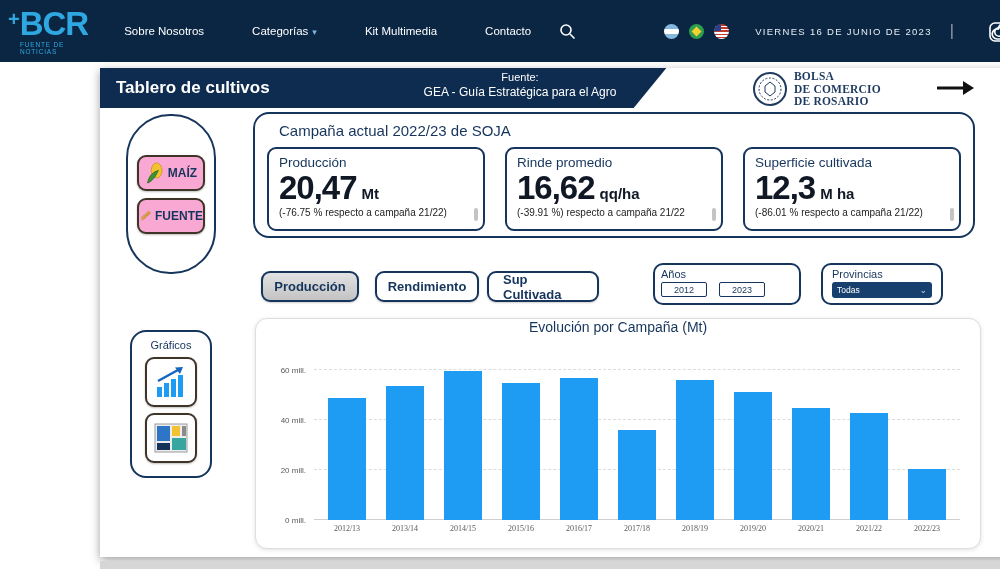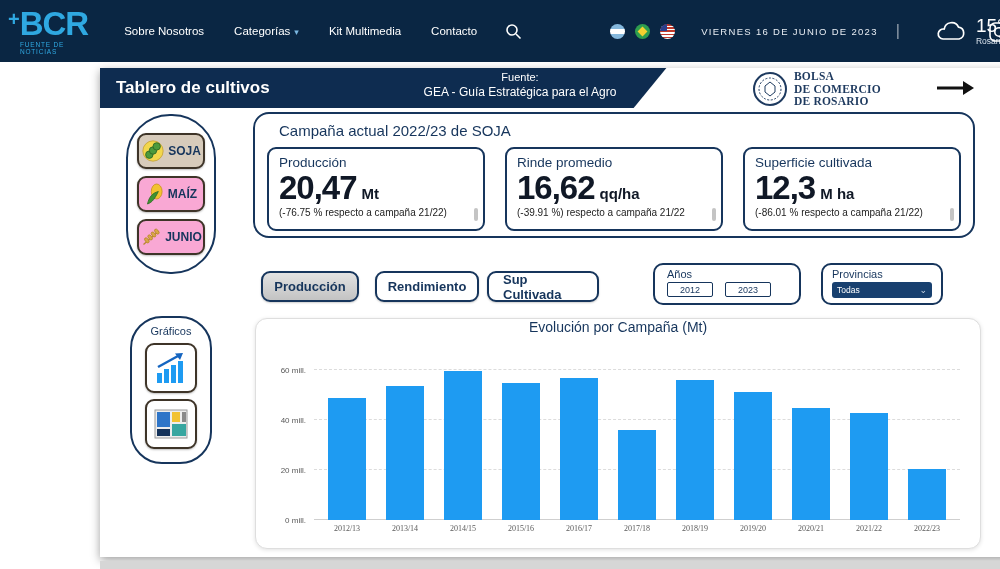--- a/index.html
+++ b/index.html
@@ -7,21 +7,21 @@
               font-family:"Liberation Sans", sans-serif; position:relative; }
 
   
   .navbar { position:absolute; left:0; top:0; width:1000px; height:62px;
             background:#0A2643; display:flex; align-items:center; color:#fff; }
   .logo { margin-left:8px; display:flex; flex-direction:column; line-height:1; width:120px; }
   .logo-row { display:flex; align-items:flex-start; }
   .logo-plus { color:#2FA8E1; font-weight:900; font-size:20px; margin-top:2px; }
   .logo-text { color:#2FA8E1; font-weight:800; font-size:33px; letter-spacing:-1px; }
   .logo-tag  { color:#2FA8E1; font-size:6.5px; letter-spacing:.8px; margin-top:2px; margin-left:12px; }
-  .nav-links { display:flex; gap:30px; margin-left:36px; align-items:center; }
+  .nav-links { display:flex; gap:48px; margin-left:36px; align-items:center; }
   .nav-link { font-size:11.5px; color:#fff; cursor:pointer; white-space:nowrap; }
   .caret { color:#7AB7E0; font-size:9px; margin-left:4px; }
   .search-btn { margin-left:28px; cursor:pointer; display:flex; }
   .flags { display:flex; gap:10px; margin-left:88px; align-items:center; }
   .flag { width:15px; height:15px; border-radius:50%; position:relative; overflow:hidden; cursor:pointer; }
   .flag-ar { background:linear-gradient(180deg,#85B8DD 0 33%,#fff 33% 66%,#85B8DD 66% 100%); }
   .flag-br { background:#2E9E4F; }
   .flag-br::before { content:""; position:absolute; inset:4px; background:#F5D130; transform:rotate(45deg); }
   .flag-us { background:repeating-linear-gradient(180deg,#C0392B 0 1.6px,#fff 1.6px 3.2px); }
   .flag-us::before { content:""; position:absolute; left:0; top:0; width:7px; height:7px; background:#2B3F8C; }
@@ -55,22 +55,22 @@
   .crops-box { position:absolute; left:26px; top:46px; width:90px; height:160px;
                border:2px solid #16355C; border-radius:44px; background:#fff;
                display:flex; flex-direction:column; align-items:center; justify-content:center; gap:7px; }
   .crop-btn { width:68px; height:36px; border:2px solid #3E3428; border-radius:9px; background:#f9a8d4;
               display:flex; align-items:center; justify-content:center; gap:3px; cursor:pointer;
               box-shadow:0 1px 2px rgba(0,0,0,.25); }
   .crop-btn.selected { background:#D7CBBB; }
   .crop-label { font-size:12px; font-weight:700; color:#16355C; }
 
   
-  .graficos-box { position:absolute; left:30px; top:248px; width:82px; height:148px;
-                  border:2px solid #16355C; border-radius:32px; background:#fff;
+  .graficos-box { position:absolute; left:30px; top:262px; width:82px; height:148px;
+                  border:2px solid #16355C; border-radius:16px; background:#fff;
                   display:flex; flex-direction:column; align-items:center; padding-top:7px; gap:6px; }
   .graficos-label { font-size:11px; color:#16355C; }
   .graf-btn { width:52px; height:50px; border:2px solid #3E3428; border-radius:9px; background:#fff;
               display:flex; align-items:center; justify-content:center; cursor:pointer;
               box-shadow:0 1px 2px rgba(0,0,0,.25); }
 
   
   .summary { position:absolute; left:153px; top:44px; width:722px; height:126px;
              border:2px solid #16355C; border-radius:16px; padding:8px 12px; }
   .summary-title { color:#16355C; font-size:15px; margin-left:12px; }
@@ -90,21 +90,21 @@
   .filter-row { position:absolute; left:153px; top:195px; width:722px; height:46px; }
   .tab-btn { position:absolute; top:8px; height:31px; border:2px solid #16355C; border-radius:9px;
              background:#fff; color:#16355C; font-weight:700; font-size:13px;
              display:flex; align-items:center; justify-content:center; cursor:pointer; padding:0 14px;
              box-shadow:0 1px 2px rgba(0,0,0,.2); }
   .tab-btn.selected { background:linear-gradient(#E2E2E2,#C3C3C3); }
   .tab-prod { left:8px; width:98px; }
   .tab-rend { left:122px; width:104px; }
   .tab-sup  { left:234px; width:112px; }
   .years-box { position:absolute; left:400px; top:0; width:148px; height:42px;
-               border:2px solid #16355C; border-radius:10px; padding:3px 12px; }
+               border:2px solid #16355C; border-radius:10px; padding:3px 6px; }
   .group-label { color:#16355C; font-size:11px; }
   .years-inputs { display:flex; gap:12px; margin-top:2px; }
   .year-input { width:46px; height:15px; border:1px solid #16355C; border-radius:2px;
                 font-size:9px; color:#16355C; text-align:center; font-family:"Liberation Sans",sans-serif; }
   .prov-box { position:absolute; left:568px; top:0; width:122px; height:42px;
               border:2px solid #16355C; border-radius:10px; padding:3px 9px; }
   .prov-select { margin-top:2px; width:100px; height:16px; background:#18406F; border-radius:3px;
                  display:flex; align-items:center; justify-content:space-between;
                  padding:0 5px; cursor:pointer; }
   .prov-value { color:#fff; font-size:8.5px; }
@@ -198,49 +198,38 @@
     </div>
     <span class="header-arrow">
       <svg width="38" height="16" viewBox="0 0 38 16">
           <line x1="0" y1="8" x2="28" y2="8" stroke="#111" stroke-width="3"></line>
           <path d="M26 1 L37 8 L26 15 Z" fill="#111"></path>
         </svg>
     </span>
   </div>
 
   <div class="crops-box">
-    <div class="crop-btn selected">
-      <svg width="24" height="24" viewBox="0 0 26 26">
-        <circle cx="13" cy="13" r="11" fill="#F2D74B" stroke="#C9A63A"></circle>
-        <g fill="#4C9A3C" stroke="#2F6B25" stroke-width="1">
-          <circle cx="9" cy="17" r="4"></circle>
-            <circle cx="13" cy="12.5" r="4"></circle>
-            <circle cx="17" cy="8" r="4"></circle>
-        </g>
-      </svg>
-      <span class="crop-label">SOJA</span>
-    </div>
     <div class="crop-btn">
       <svg width="20" height="24" viewBox="0 0 24 26">
         <ellipse cx="14" cy="10" rx="6.5" ry="9" fill="#F2C230" stroke="#C8921E"></ellipse>
         <path d="M3 25 C5 16 9 12 16 10 C12 18 9 23 3 25 Z" fill="#3E9233" stroke="#2C6B23"></path>
       </svg>
       <span class="crop-label">MAÍZ</span>
     </div>
     <div class="crop-btn">
       <svg width="22" height="20" viewBox="0 0 26 24">
         <g stroke="#B8862F" fill="#D9A845">
           <line x1="4" y1="21" x2="22" y2="5" stroke-width="1.5"></line>
           <ellipse cx="8" cy="16" rx="2" ry="3.5" transform="rotate(-40 8 16)"></ellipse>
           <ellipse cx="12" cy="12.5" rx="2" ry="3.5" transform="rotate(-40 12 12.5)"></ellipse>
           <ellipse cx="16" cy="9" rx="2" ry="3.5" transform="rotate(-40 16 9)"></ellipse>
           <ellipse cx="20" cy="5.5" rx="2" ry="3.5" transform="rotate(-40 20 5.5)"></ellipse>
         </g>
       </svg>
-      <span class="crop-label">JUNIO</span>
+      <span class="crop-label">FUENTE</span>
     </div>
   </div>
 
   <div class="graficos-box">
     <span class="graficos-label">Gráficos</span>
     <div class="graf-btn">
       <svg width="34" height="32" viewBox="0 0 34 32">
         <g fill="#1E9BF2">
           <rect x="3" y="21" width="5" height="10"></rect>
           <rect x="10" y="17" width="5" height="14"></rect>

